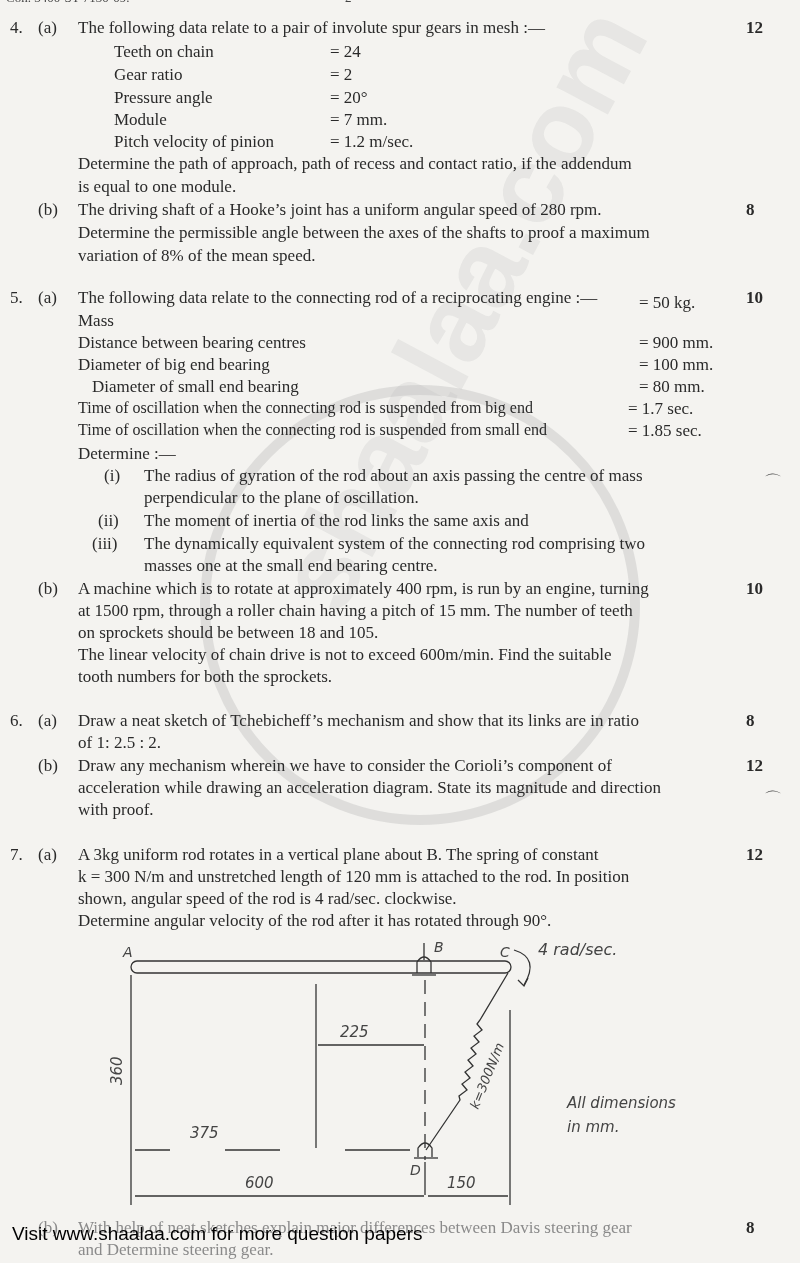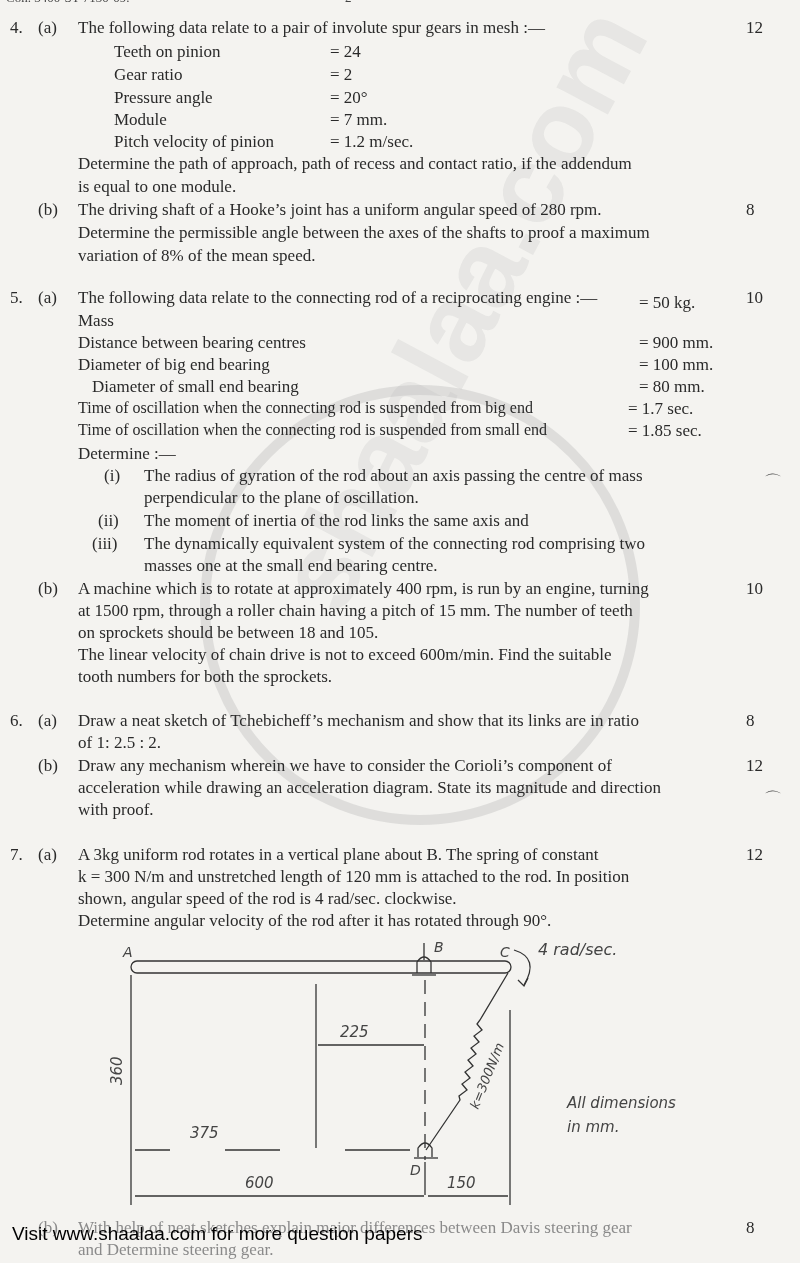--- a/index.html
+++ b/index.html
@@ -10,21 +10,21 @@
     color: #2a2a2a;
     font-size: 17px;
   }
   .page { position: absolute; left: 0; top: 0; width: 800px; height: 1263px; }
   .header-strip {
     position: absolute; left: 0; top: 0; width: 800px; height: 8px;
     font-size: 13px; line-height: 8px; color: #444; overflow: hidden;
   }
   .header-strip span { position: absolute; top: -6px; }
   .qnum { position: absolute; }
-  .marks { position: absolute; left: 746px; font-weight: normal; }
+  .marks { position: absolute; left: 746px; font-weight: bold; }
   .line { position: absolute; white-space: nowrap; }
   .watermark {
     position: absolute; left: 200px; top: 385px; width: 440px; height: 440px;
     border: 10px solid rgba(180,180,180,0.35); border-radius: 50%;
     box-sizing: border-box; pointer-events: none;
   }
   .watermark-text {
     position: absolute; left: 250px; top: 570px;
     font-family: "Liberation Sans", "DejaVu Sans", sans-serif;
     font-size: 110px; font-weight: bold; color: rgba(190,190,190,0.25);
@@ -54,21 +54,21 @@
 
   <div class="watermark"></div>
   <div class="watermark-text">shaalaa.com</div>
 
   <div>
     <span class="qnum" style="left:10px;top:18px">4.</span>
     <span class="qnum" style="left:38px;top:18px">(a)</span>
     <span class="line" style="left:78px;top:18px">The following data relate to a pair of involute spur gears in mesh :—</span>
     <span class="marks" style="top:18px">12</span>
 
-    <span class="line" style="left:114px;top:42px">Teeth on pinion</span>
+    <span class="line" style="left:114px;top:42px">Teeth on chain</span>
     <span class="line" style="left:330px;top:42px">= 24</span>
     <span class="line" style="left:114px;top:65px">Gear ratio</span>
     <span class="line" style="left:330px;top:65px">= 2</span>
     <span class="line" style="left:114px;top:88px">Pressure angle</span>
     <span class="line" style="left:330px;top:88px">= 20°</span>
     <span class="line" style="left:114px;top:110px">Module</span>
     <span class="line" style="left:330px;top:110px">= 7 mm.</span>
     <span class="line" style="left:114px;top:132px">Pitch velocity of pinion</span>
     <span class="line" style="left:330px;top:132px">= 1.2 m/sec.</span>
 

